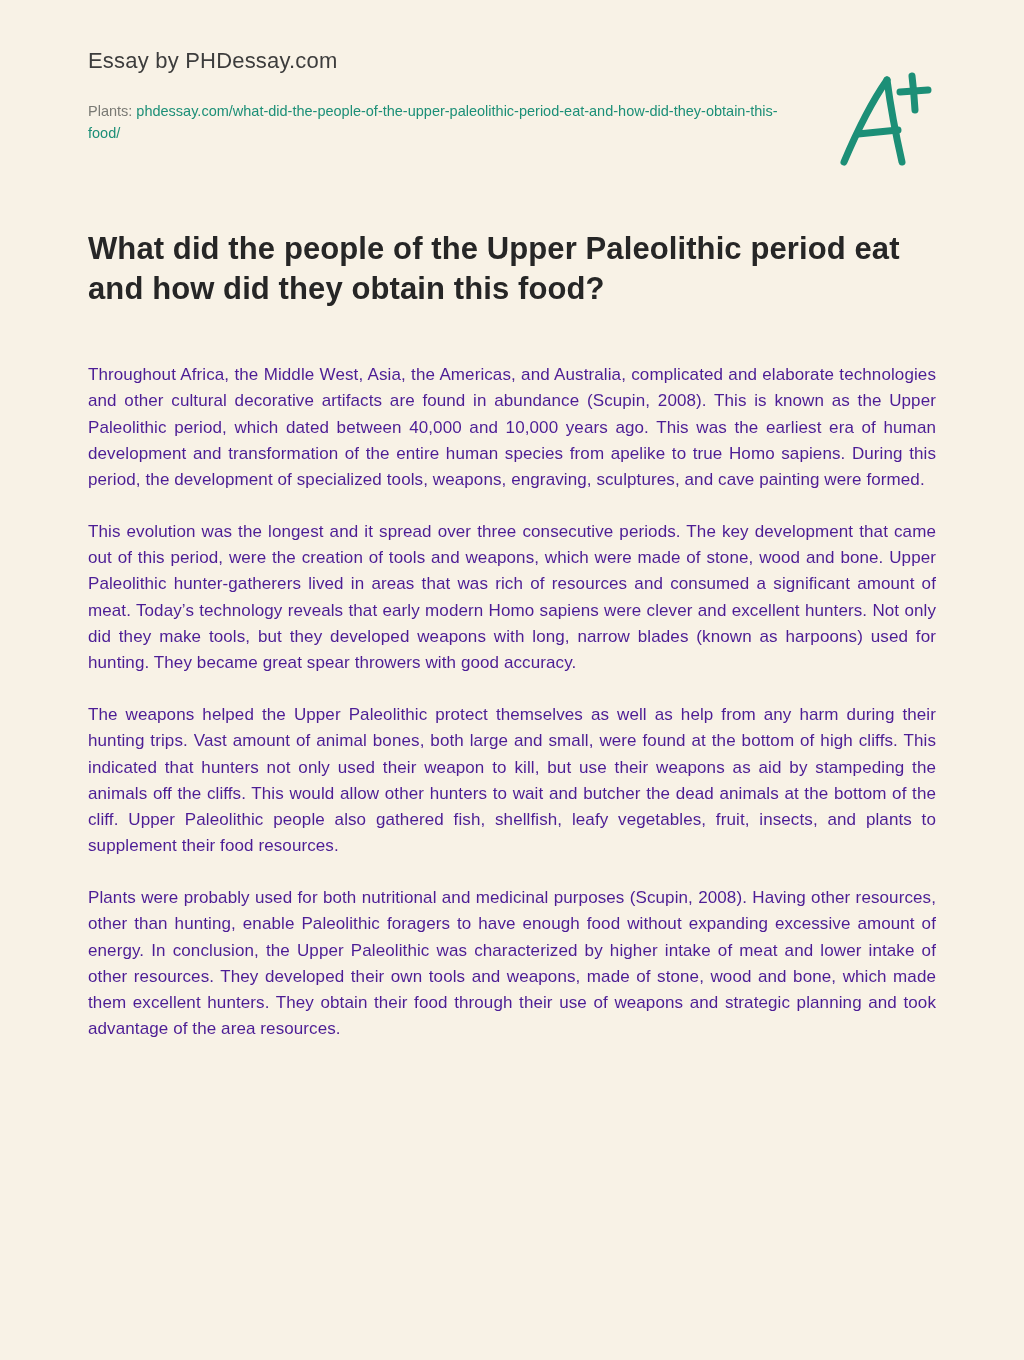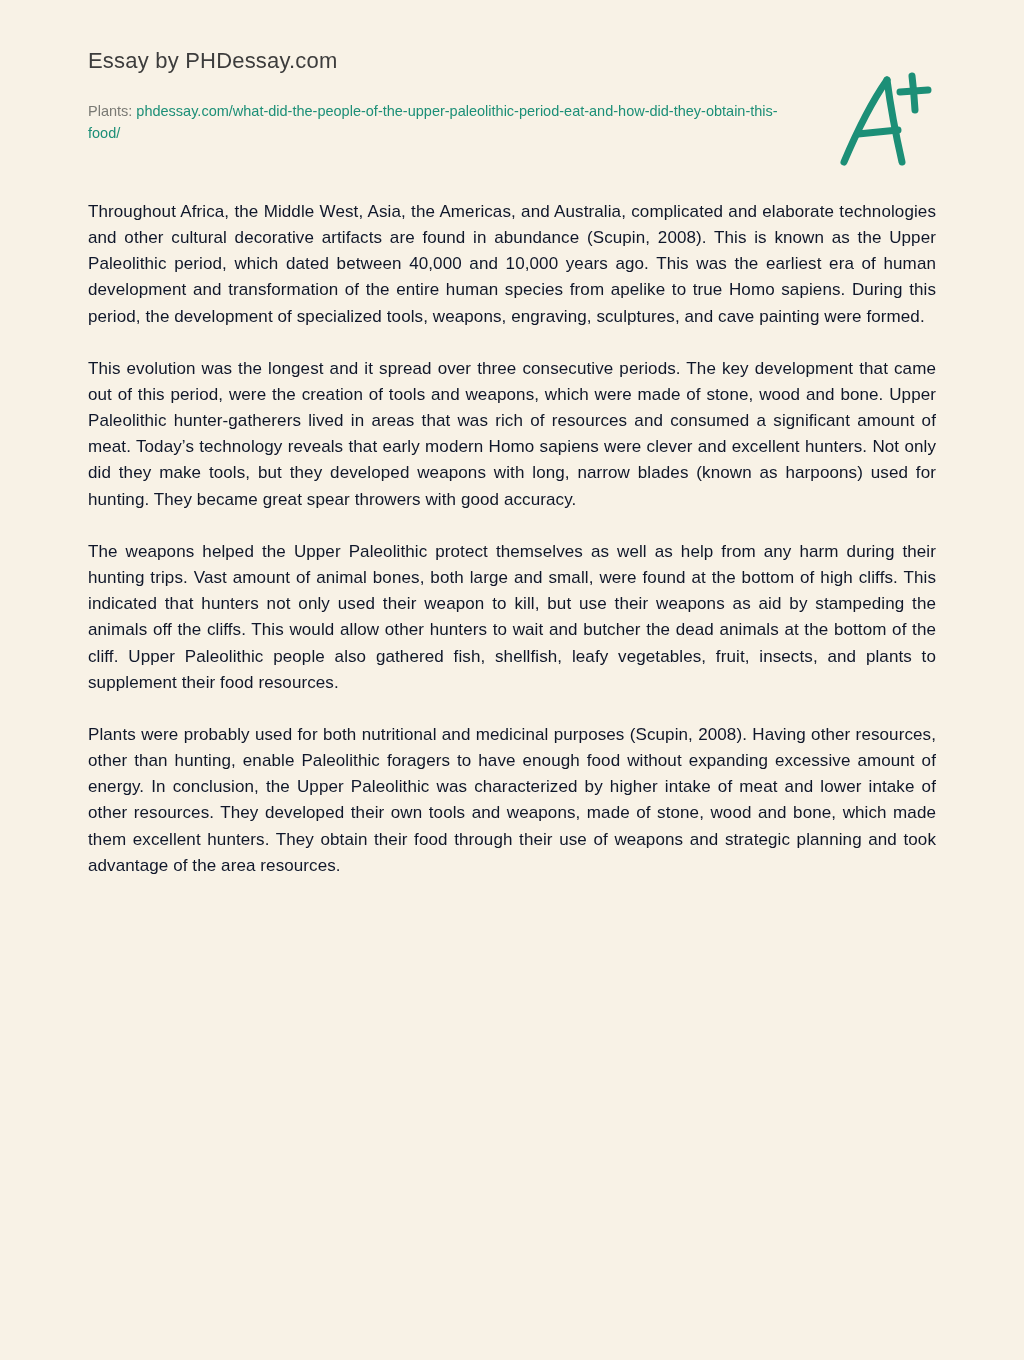--- a/index.html
+++ b/index.html
@@ -55,21 +55,21 @@
     color: #262626;
     letter-spacing: 0.1px;
     max-width: 860px;
   }
   .body-text {
     margin-top: 54px;
   }
   .body-text p {
     font-size: 17px;
     line-height: 1.54;
-    color: #0f172a;
+    color: #4c1d95;
     text-align: justify;
     margin-bottom: 26px;
     letter-spacing: 0.1px;
   }
 </style>
 </head>
 <body>
 
 <div class="page">
 
@@ -84,20 +84,21 @@
       <g fill="none" stroke="#1c8f77" stroke-width="7" stroke-linecap="round">
         <path d="M12 92 Q34 40 55 10"></path>
         <path d="M55 10 Q60 48 70 92"></path>
         <path d="M26 64 L66 60"></path>
         <path d="M80 6 Q82 22 83 40"></path>
         <path d="M68 22 L96 20"></path>
       </g>
     </svg>
   </div>
 
+  <h1 class="title">What did the people of the Upper Paleolithic period eat and how did they obtain this food?</h1>
 
   <div class="body-text">
     <p>Throughout Africa, the Middle West, Asia, the Americas, and Australia, complicated and elaborate technologies and other cultural decorative artifacts are found in abundance (Scupin, 2008). This is known as the Upper Paleolithic period, which dated between 40,000 and 10,000 years ago. This was the earliest era of human development and transformation of the entire human species from apelike to true Homo sapiens. During this period, the development of specialized tools, weapons, engraving, sculptures, and cave painting were formed.</p>
     <p>This evolution was the longest and it spread over three consecutive periods. The key development that came out of this period, were the creation of tools and weapons, which were made of stone, wood and bone. Upper Paleolithic hunter-gatherers lived in areas that was rich of resources and consumed a significant amount of meat. Today’s technology reveals that early modern Homo sapiens were clever and excellent hunters. Not only did they make tools, but they developed weapons with long, narrow blades (known as harpoons) used for hunting. They became great spear throwers with good accuracy.</p>
     <p>The weapons helped the Upper Paleolithic protect themselves as well as help from any harm during their hunting trips. Vast amount of animal bones, both large and small, were found at the bottom of high cliffs. This indicated that hunters not only used their weapon to kill, but use their weapons as aid by stampeding the animals off the cliffs. This would allow other hunters to wait and butcher the dead animals at the bottom of the cliff. Upper Paleolithic people also gathered fish, shellfish, leafy vegetables, fruit, insects, and plants to supplement their food resources.</p>
     <p>Plants were probably used for both nutritional and medicinal purposes (Scupin, 2008). Having other resources, other than hunting, enable Paleolithic foragers to have enough food without expanding excessive amount of energy. In conclusion, the Upper Paleolithic was characterized by higher intake of meat and lower intake of other resources. They developed their own tools and weapons, made of stone, wood and bone, which made them excellent hunters. They obtain their food through their use of weapons and strategic planning and took advantage of the area resources.</p>
   </div>
 
 </div>
 

